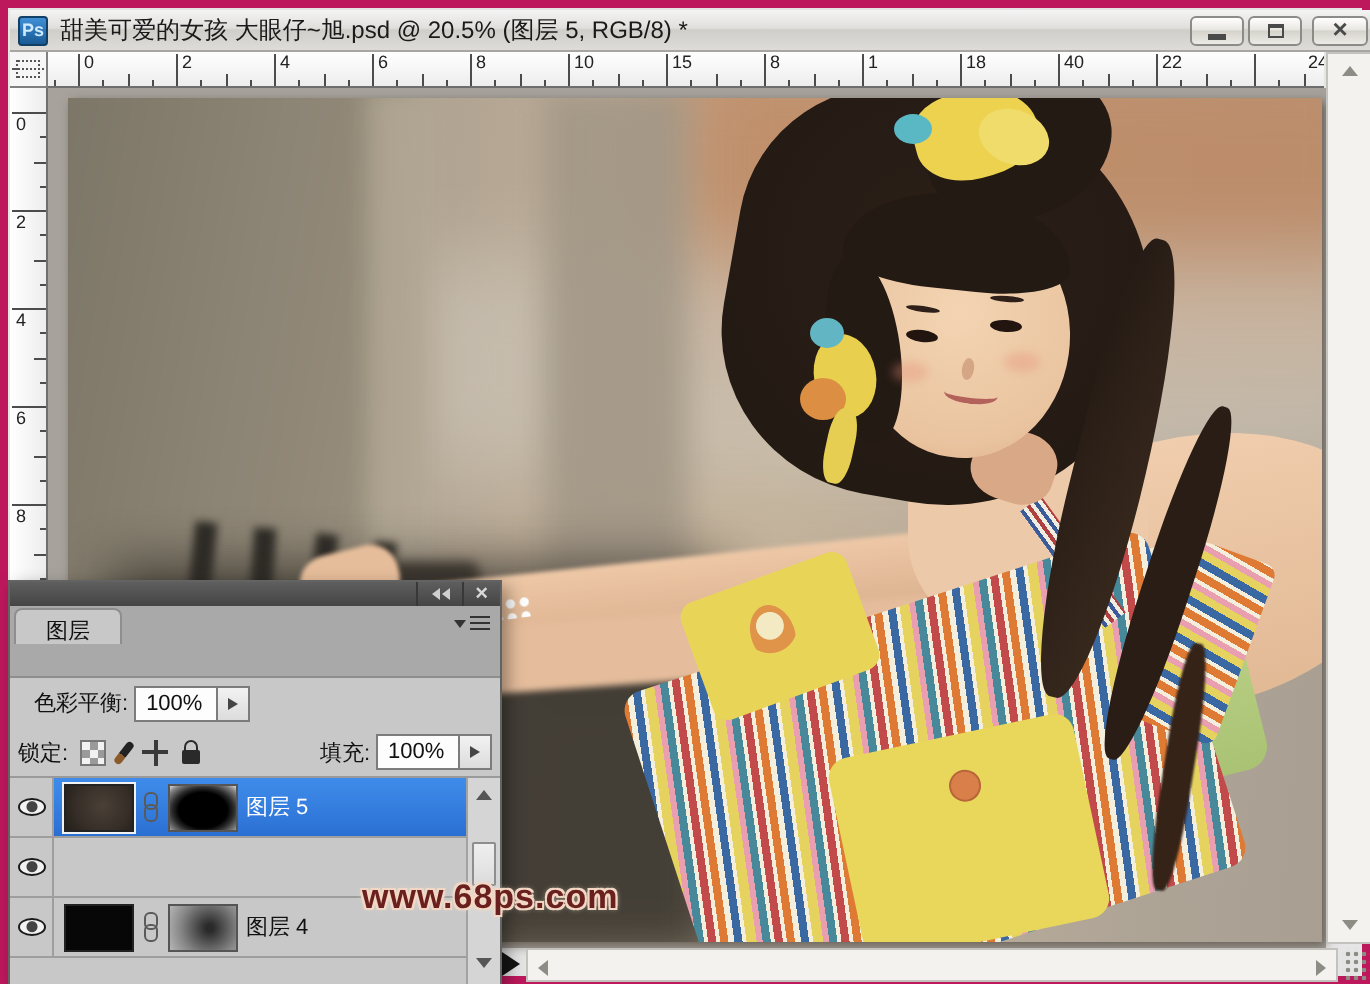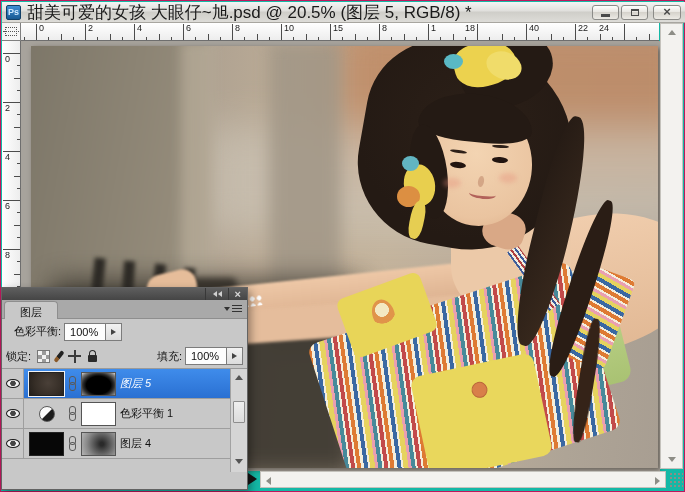--- a/index.html
+++ b/index.html
@@ -1,28 +1,28 @@
 <!DOCTYPE html>
 <html><head>
 <meta charset="utf-8">
 <style>
   html,body{margin:0;padding:0;}
   body{width:685px;height:492px;position:relative;overflow:hidden;
        font-family:"Liberation Sans","DejaVu Sans",sans-serif;background:#d6d2cb;}
   *{box-sizing:border-box;}
 
   
-  .frame{position:absolute;inset:0;border:1px solid #be185d;background:#14b8a6;}
+  .frame{position:absolute;inset:0;border:4px solid #be185d;background:#e5e5e5;}
   .titlebar{position:absolute;left:1px;top:1px;width:683px;height:21px;
     background:linear-gradient(#f4f4f4,#e0dfdc 45%,#cfcec9 50%,#dddcd8);
     border-bottom:1px solid #a8a6a0;display:flex;align-items:center;padding:0 4px;}
   .ps-badge{width:15px;height:15px;border-radius:2px;margin-right:6px;flex:0 0 auto;
     background:linear-gradient(#3f8fd6,#185a93);border:1px solid #123f66;
     color:#cfe9ff;font-size:9px;font-weight:bold;display:flex;align-items:center;justify-content:center;}
-  .title-text{font-size:17px;color:#1a1a1a;white-space:nowrap;overflow:hidden;flex:1;}
+  .title-text{font-size:12px;color:#1a1a1a;white-space:nowrap;overflow:hidden;flex:1;}
   .tb-btn{width:27px;height:15px;margin-left:2px;border:1px solid #8b8b88;border-radius:3px;
     background:linear-gradient(#fefefe,#e9e7e2 45%,#d6d3cc 50%,#eceae5);
     display:flex;align-items:center;justify-content:center;color:#333;flex:0 0 auto;}
   .tb-btn.close{margin-left:5px;width:28px;}
   .glyph-min{width:9px;height:3px;background:#4a4a4a;margin-top:6px;}
   .glyph-restore{width:8px;height:7px;border:1px solid #4a4a4a;border-top:2px solid #4a4a4a;}
   .glyph-close{font-size:13px;font-weight:bold;line-height:10px;color:#4a4a4a;}
 
   
   .ruler-corner{position:absolute;left:1px;top:22px;width:19px;height:18px;background:#f6f6f6;
@@ -113,21 +113,21 @@
   .corner-grip{position:absolute;left:667px;top:470px;width:15px;height:16px;
     background:radial-gradient(circle,#8d8d86 1px,rgba(0,0,0,0) 1.3px) 1px 1px/4px 4px;}
 
   
   .panel{position:absolute;left:0;top:286px;width:247px;height:203px;border:1px solid #636363;
     background:#c8c8c8;box-shadow:3px 3px 8px rgba(0,0,0,.35);z-index:10;}
   .p-drag{height:12px;background:linear-gradient(#5e5e5e,#454545);display:flex;justify-content:flex-end;align-items:stretch;}
   .p-dragbtn{display:flex;align-items:center;padding:0 6px;border-left:1px solid #383838;color:#d8d8d8;}
   .cc-tri{width:0;height:0;border-top:3px solid transparent;border-bottom:3px solid transparent;border-right:4px solid #d0d0d0;margin-left:1px;}
   .p-x{font-size:11px;line-height:10px;font-weight:bold;color:#d8d8d8;}
-  .p-tabs{height:19px;background:#a9a9a9;border-bottom:1px solid #8e8e8e;position:relative;}
+  .p-tabs{height:36px;background:#a9a9a9;border-bottom:1px solid #8e8e8e;position:relative;}
   .p-tab{position:absolute;left:2px;top:1px;height:18px;padding:3px 15px 0;background:#c8c8c8;
     border:1px solid #8e8e8e;border-bottom:none;border-radius:4px 4px 0 0;font-size:11px;color:#111;}
   .p-menu{position:absolute;right:5px;top:5px;display:flex;align-items:center;gap:2px;}
   .p-menu .mtri{width:0;height:0;border-left:3px solid transparent;border-right:3px solid transparent;border-top:4px solid #333;}
   .p-menu .mlines{width:10px;height:7px;background:repeating-linear-gradient(#333 0 1px,rgba(0,0,0,0) 1px 3px);}
   .p-row{height:25px;display:flex;align-items:center;padding:0 4px;font-size:11px;color:#111;}
   .p-row.lockrow{border-bottom:1px solid #9a9a9a;}
   .blend-box{width:110px;height:18px;background:linear-gradient(#fdfdfd,#e6e6e6);border:1px solid #7c7c7c;
     display:flex;align-items:center;justify-content:space-between;padding:0 5px;border-radius:1px;}
   .dd-tri{width:0;height:0;border-left:3.5px solid transparent;border-right:3.5px solid transparent;border-top:4px solid #222;}
@@ -165,21 +165,21 @@
     background:linear-gradient(135deg,#fafafa 47%,#8a8a8a 50%,#1c1c1c 53%);}
   .l-mask{width:35px;height:24px;border:1px solid #555;}
   .m-blackblob{background:radial-gradient(ellipse at 50% 55%,#000 52%,#2a2a2a 66%,#808080 86%,#d8d8d8 100%);}
   .m-darkgrad{background:radial-gradient(circle at 50% 60%,#1c1c1c 18%,#6e6e6e 60%,#c8c8c8 100%);}
   .m-white{background:#fff;}
   .m-graygrad{background:radial-gradient(circle at 60% 50%,#2a2a2a 8%,#888 65%,#b5b5b5 100%);}
   .chain{width:9px;height:16px;position:relative;flex:0 0 auto;}
   .chain:before,.chain:after{content:"";position:absolute;left:1px;width:5px;height:7px;border:1.5px solid #5a5a5a;border-radius:3px;}
   .chain:before{top:0;} .chain:after{top:6px;}
   .l-name{font-size:11px;color:#111;white-space:nowrap;}
-  .selected .l-name{color:#fff;font-style:italic;}
+  .selected .l-name{color:#fff;}
   .l-scroll{position:absolute;right:0;top:0;bottom:0;width:17px;background:#d5d5d5;border-left:1px solid #a2a2a2;}
   .l-scroll .sb-up{position:absolute;left:4px;top:6px;width:0;height:0;border-left:4px solid transparent;border-right:4px solid transparent;border-bottom:5px solid #555;}
   .l-scroll .sb-thumb{position:absolute;left:2px;top:32px;width:12px;height:22px;background:linear-gradient(#efefef,#dcdcdc);border:1px solid #8e8e8e;border-radius:1px;}
   .l-scroll .sb-down{position:absolute;left:4px;bottom:8px;width:0;height:0;border-left:4px solid transparent;border-right:4px solid transparent;border-top:5px solid #555;}
 
   .p-toolbar{height:18px;border-top:1px solid #8e8e8e;background:linear-gradient(#d4d4d4,#c2c2c2);
     display:flex;align-items:center;gap:11px;padding:0 6px 0 48px;}
   .tb-lnk{width:16px;height:8px;position:relative;}
   .tb-lnk:before,.tb-lnk:after{content:"";position:absolute;top:0;width:8px;height:6px;border:1.5px solid #555;border-radius:3px;}
   .tb-lnk:before{left:0;} .tb-lnk:after{left:6px;}
@@ -268,36 +268,36 @@
       <span class="tk-lbl" style="left: 361px; top: 1px;">8</span>
       <i class="tk h q" style="left: 370.25px;"></i>
       <i class="tk h m" style="left: 382.5px;"></i>
       <i class="tk h q" style="left: 394.75px;"></i>
       <i class="tk h major" style="left: 407px;"></i>
       <span class="tk-lbl" style="left: 410px; top: 1px;">1</span>
       <i class="tk h q" style="left: 419.25px;"></i>
       <i class="tk h m" style="left: 431.5px;"></i>
       <i class="tk h q" style="left: 443.75px;"></i>
       <i class="tk h major" style="left: 456px;"></i>
-      <span class="tk-lbl" style="left: 444px; top: 1px;">18</span>
+      <span class="tk-lbl" style="left: 459px; top: 1px;">18</span>
       <i class="tk h q" style="left: 468.25px;"></i>
       <i class="tk h m" style="left: 480.5px;"></i>
       <i class="tk h q" style="left: 492.75px;"></i>
       <i class="tk h major" style="left: 505px;"></i>
       <span class="tk-lbl" style="left: 508px; top: 1px;">40</span>
       <i class="tk h q" style="left: 517.25px;"></i>
       <i class="tk h m" style="left: 529.5px;"></i>
       <i class="tk h q" style="left: 541.75px;"></i>
       <i class="tk h major" style="left: 554px;"></i>
       <span class="tk-lbl" style="left: 557px; top: 1px;">22</span>
       <i class="tk h q" style="left: 566.25px;"></i>
       <i class="tk h m" style="left: 578.5px;"></i>
       <i class="tk h q" style="left: 590.75px;"></i>
       <i class="tk h major" style="left: 603px;"></i>
-      <span class="tk-lbl" style="left: 578px; top: 1px;">24</span>
+      <span class="tk-lbl" style="left: 630px; top: 1px;">24</span>
       <i class="tk h q" style="left: 615.25px;"></i>
       <i class="tk h m" style="left: 627.5px;"></i>
     </div>
   <div class="ruler-v" id="rulerV">
       <i class="tk v major" style="top: 12px;"></i>
       <span class="tk-lbl" style="top: 14px; left: 3px;">0</span>
       <i class="tk v q" style="top: 24.25px;"></i>
       <i class="tk v m" style="top: 36.5px;"></i>
       <i class="tk v q" style="top: 48.75px;"></i>
       <i class="tk v major" style="top: 61px;"></i>
@@ -436,28 +436,20 @@
             </span>
           <i class="chain"></i>
           <i class="l-mask m-blackblob"></i>
           <span class="l-name">图层 5</span>
         </div>
       </div>
       <div class="l-row">
         <div class="l-eye">
             <i class="eye"></i>
           </div>
-        <div class="l-main">
-          <span class="thumb-slot">
-              <i class="adj-icon"></i>
-            </span>
-          <i class="chain"></i>
-          <i class="l-mask m-white"></i>
-          <span class="l-name">色彩平衡 1</span>
-        </div>
       </div>
       <div class="l-row">
         <div class="l-eye">
             <i class="eye"></i>
           </div>
         <div class="l-main">
           <span class="thumb-slot">
               <i class="l-thumb t-imgblack"></i>
             </span>
           <i class="chain"></i>
@@ -467,13 +459,14 @@
       </div>
       <div class="l-scroll">
         <i class="sb-up"></i>
         <i class="sb-thumb"></i>
         <i class="sb-down"></i>
       </div>
     </div>
 
   </div>
 
+  <div class="watermark">www.68ps.com</div>
 </div>
 
 </body></html>

